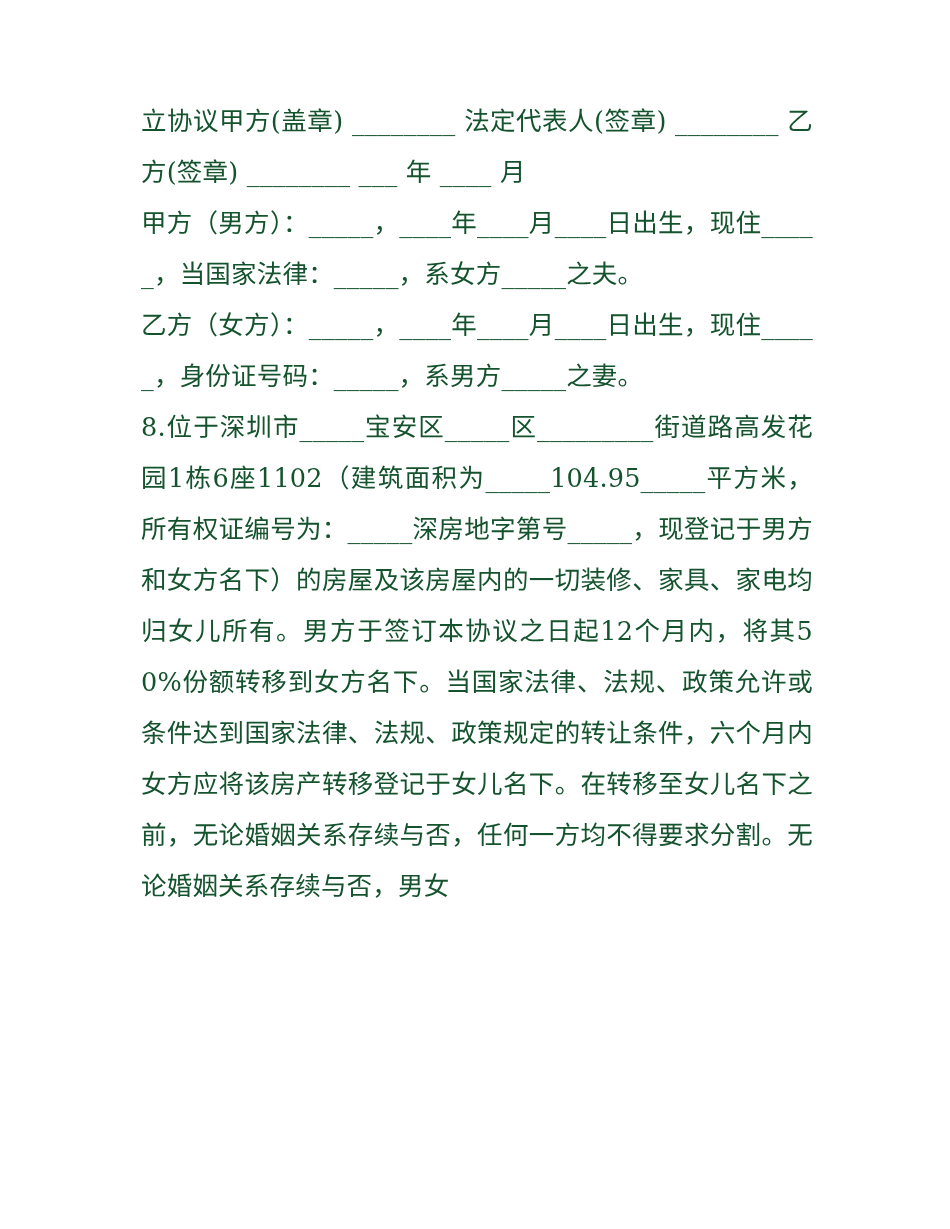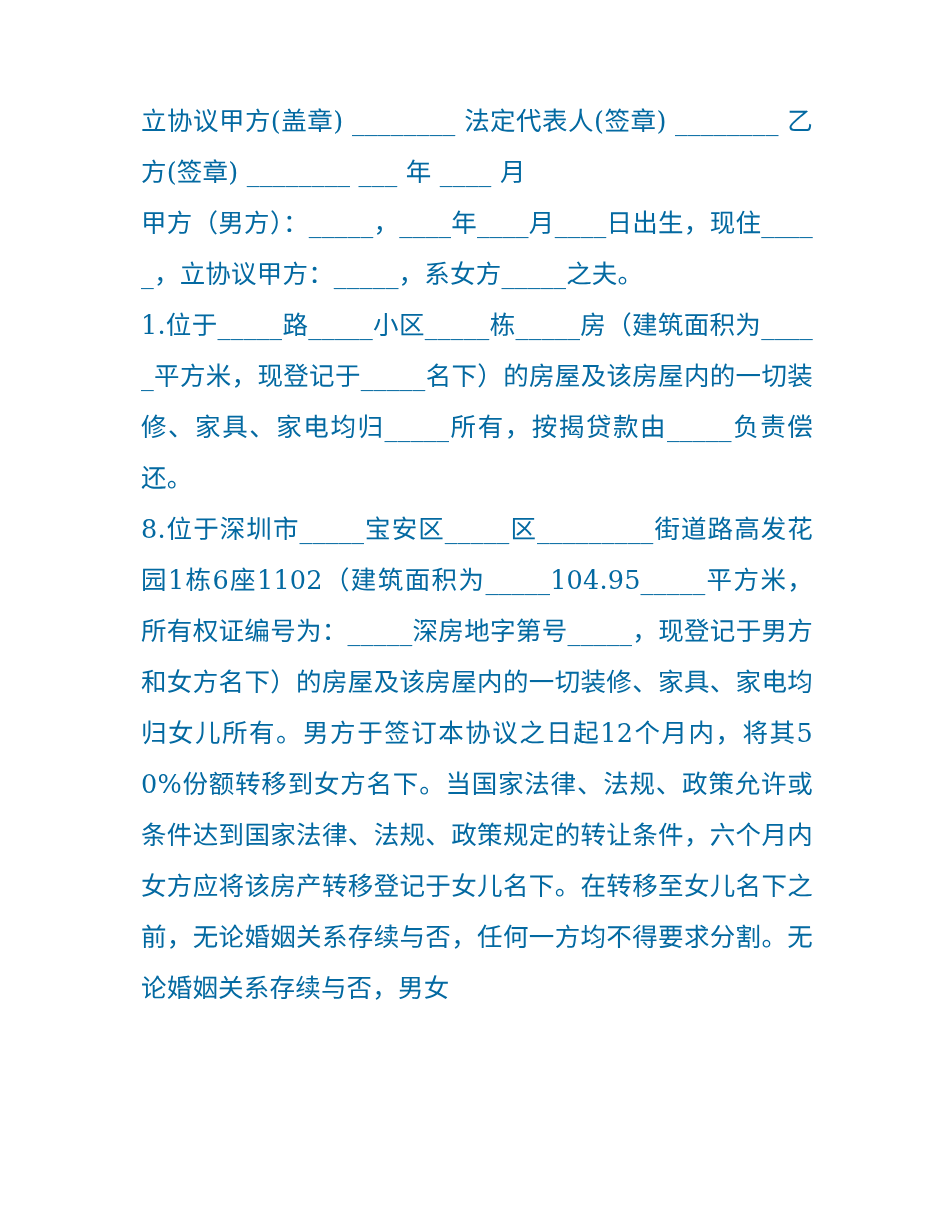--- a/index.html
+++ b/index.html
@@ -23,41 +23,41 @@
     position: absolute;
     left: 141px;
     top: 96px;
     width: 672px;
   }
   .para {
     margin: 0;
     padding: 0;
     font-size: 25.5px;
     line-height: 51px;
-    color: #0369a1;
+    color: #14532d;
     text-align: justify;
     text-justify: inter-ideograph;
     letter-spacing: 0.2px;
     font-weight: 400;
     word-break: break-all;
     -webkit-font-smoothing: antialiased;
   }
   
 </style>
 </head>
 <body>
 
 <div class="page">
   <div class="doc-body">
 
     <p class="para">立协议甲方(盖章) ________ 法定代表人(签章) ________ 乙方(签章) ________ ___ 年 ____ 月</p>
 
 
-    <p class="para">甲方（男方）：_____，____年____月____日出生，现住_____，立协议甲方：_____，系女方_____之夫。</p>
+    <p class="para">甲方（男方）：_____，____年____月____日出生，现住_____，当国家法律：_____，系女方_____之夫。</p>
+
+    <p class="para">乙方（女方）：_____，____年____月____日出生，现住_____，身份证号码：_____，系男方_____之妻。</p>
 
 
-
-    <p class="para">1.位于_____路_____小区_____栋_____房（建筑面积为_____平方米，现登记于_____名下）的房屋及该房屋内的一切装修、家具、家电均归_____所有，按揭贷款由_____负责偿还。</p>
 
     <p class="para">8.位于深圳市_____宝安区_____区_________街道路高发花园1栋6座1102（建筑面积为_____104.95_____平方米，所有权证编号为：_____深房地字第号_____，现登记于男方和女方名下）的房屋及该房屋内的一切装修、家具、家电均归女儿所有。男方于签订本协议之日起12个月内，将其50%份额转移到女方名下。当国家法律、法规、政策允许或条件达到国家法律、法规、政策规定的转让条件，六个月内女方应将该房产转移登记于女儿名下。在转移至女儿名下之前，无论婚姻关系存续与否，任何一方均不得要求分割。无论婚姻关系存续与否，男女</p>
 
   </div>
 </div>
 
 </body></html>

